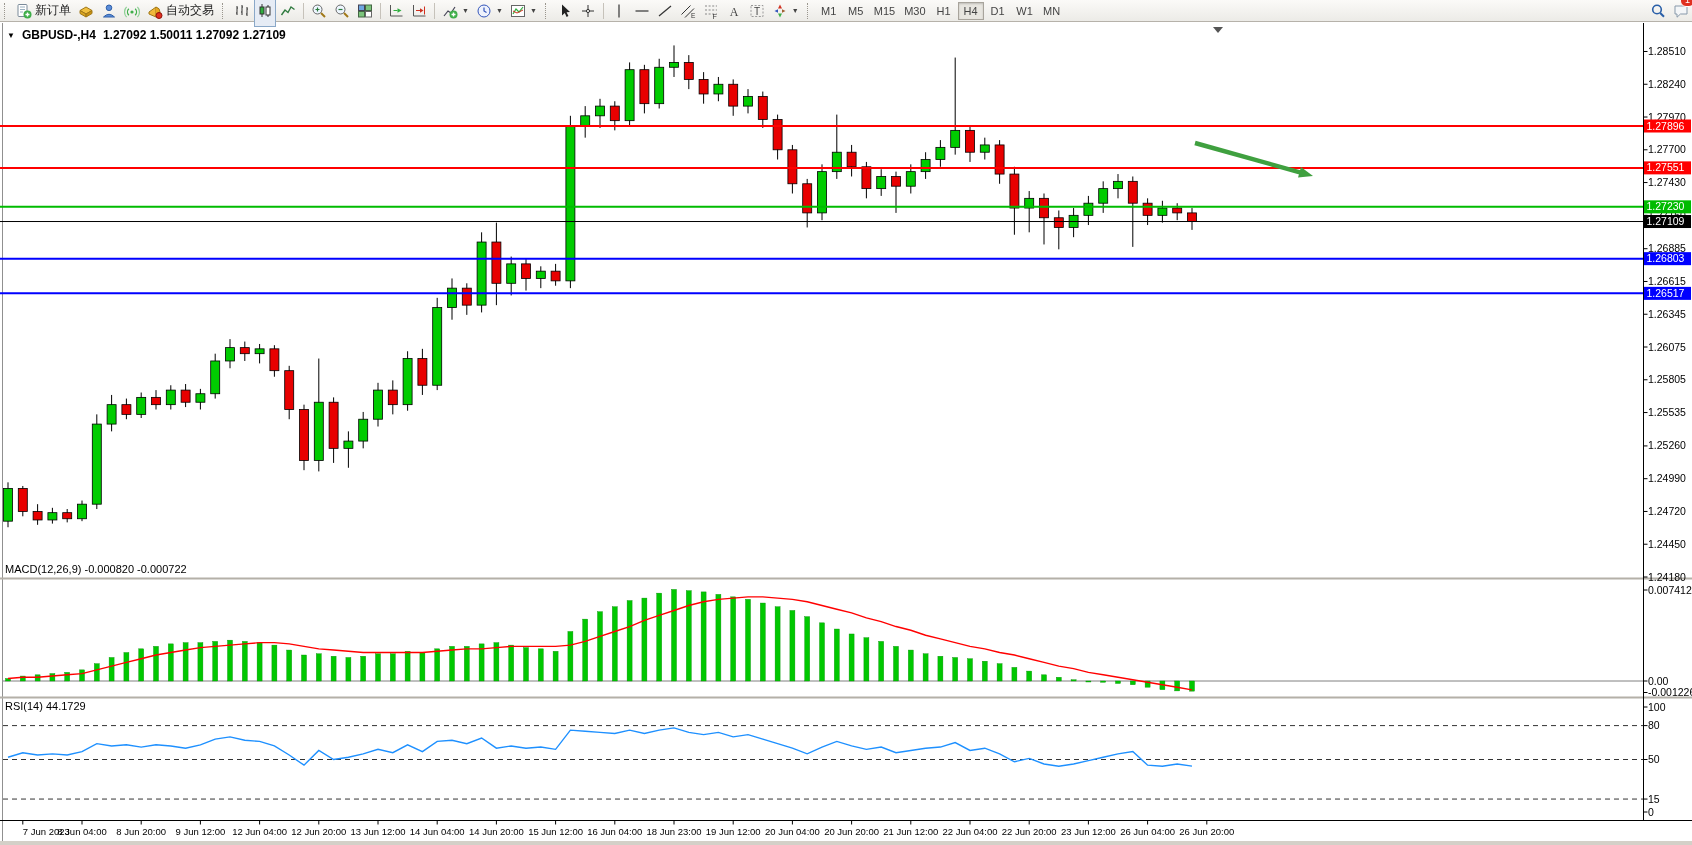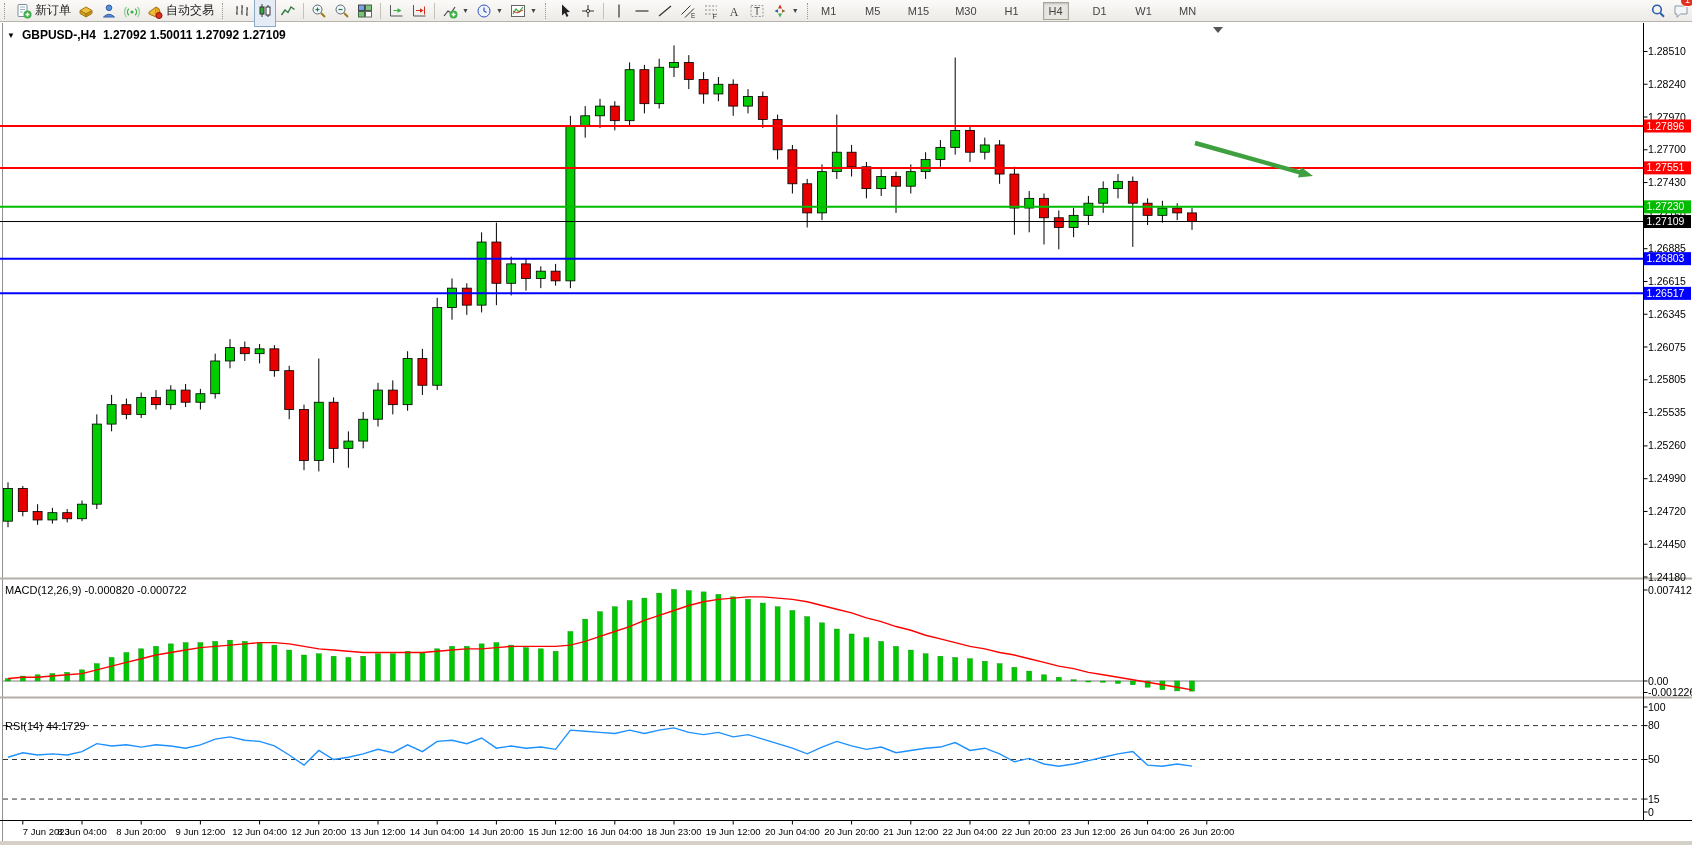--- a/index.html
+++ b/index.html
@@ -20,22 +20,22 @@
   .tf-btn.active{background:#e8e6e0;border-color:#a8a49c;box-shadow:inset 0 1px 2px rgba(0,0,0,.18);}
   .tb-spacer{flex:1;}
   .noti-wrap{position:relative;}
   .noti-badge{position:absolute;top:-2px;right:-4px;background:#e03020;color:#fff;font-size:9px;min-width:11px;
     height:11px;border-radius:6px;display:flex;align-items:center;justify-content:center;padding:0 1px;border:1px solid #fff;}
   #chart-svg{position:absolute;left:0;top:0;z-index:1;}
   .chart-title{position:absolute;left:7px;top:28px;font-size:12px;font-weight:700;color:#000;z-index:5;
     display:flex;gap:7px;align-items:center;}
   .chart-title .tri{font-size:8px;font-weight:400;}
   .ind-label{position:absolute;left:5px;font-size:11px;color:#000;z-index:5;background:transparent;}
-  #macd-label{top:584px;}
-  #rsi-label{top:720px;}
+  #macd-label{top:563px;}
+  #rsi-label{top:700px;}
 </style>
 </head>
 <body>
 
 <div id="app">
 
   <div class="toolbar">
     <span class="grip"></span>
     <button class="tbtn">
       <span class="icon">
@@ -261,21 +261,21 @@
           <svg viewBox="0 0 16 16">
             <path d="M8 1.5 L10 5.5 L6 5.5 Z" fill="#d03020"></path>
             <path d="M8 14.5 L6 10.5 L10 10.5 Z" fill="#3fae49"></path>
             <path d="M2.5 8 L6 6.3 L6 9.7 Z" fill="#3355bb"></path>
             <path d="M13.5 8 L10 6.3 L10 9.7 Z" fill="#a06030"></path>
           </svg>
         </span>
         <span class="caret">▼</span>
       </button>
     <span class="grip"></span>
-    <span id="tf-group" style="display:inline-flex;gap:18px;">
+    <span id="tf-group" style="display:inline-flex;gap:1px;">
         <button class="tf-btn">M1</button>
         <button class="tf-btn">M5</button>
         <button class="tf-btn">M15</button>
         <button class="tf-btn">M30</button>
         <button class="tf-btn">H1</button>
         <button class="tf-btn active">H4</button>
         <button class="tf-btn">D1</button>
         <button class="tf-btn">W1</button>
         <button class="tf-btn">MN</button>
       </span>

